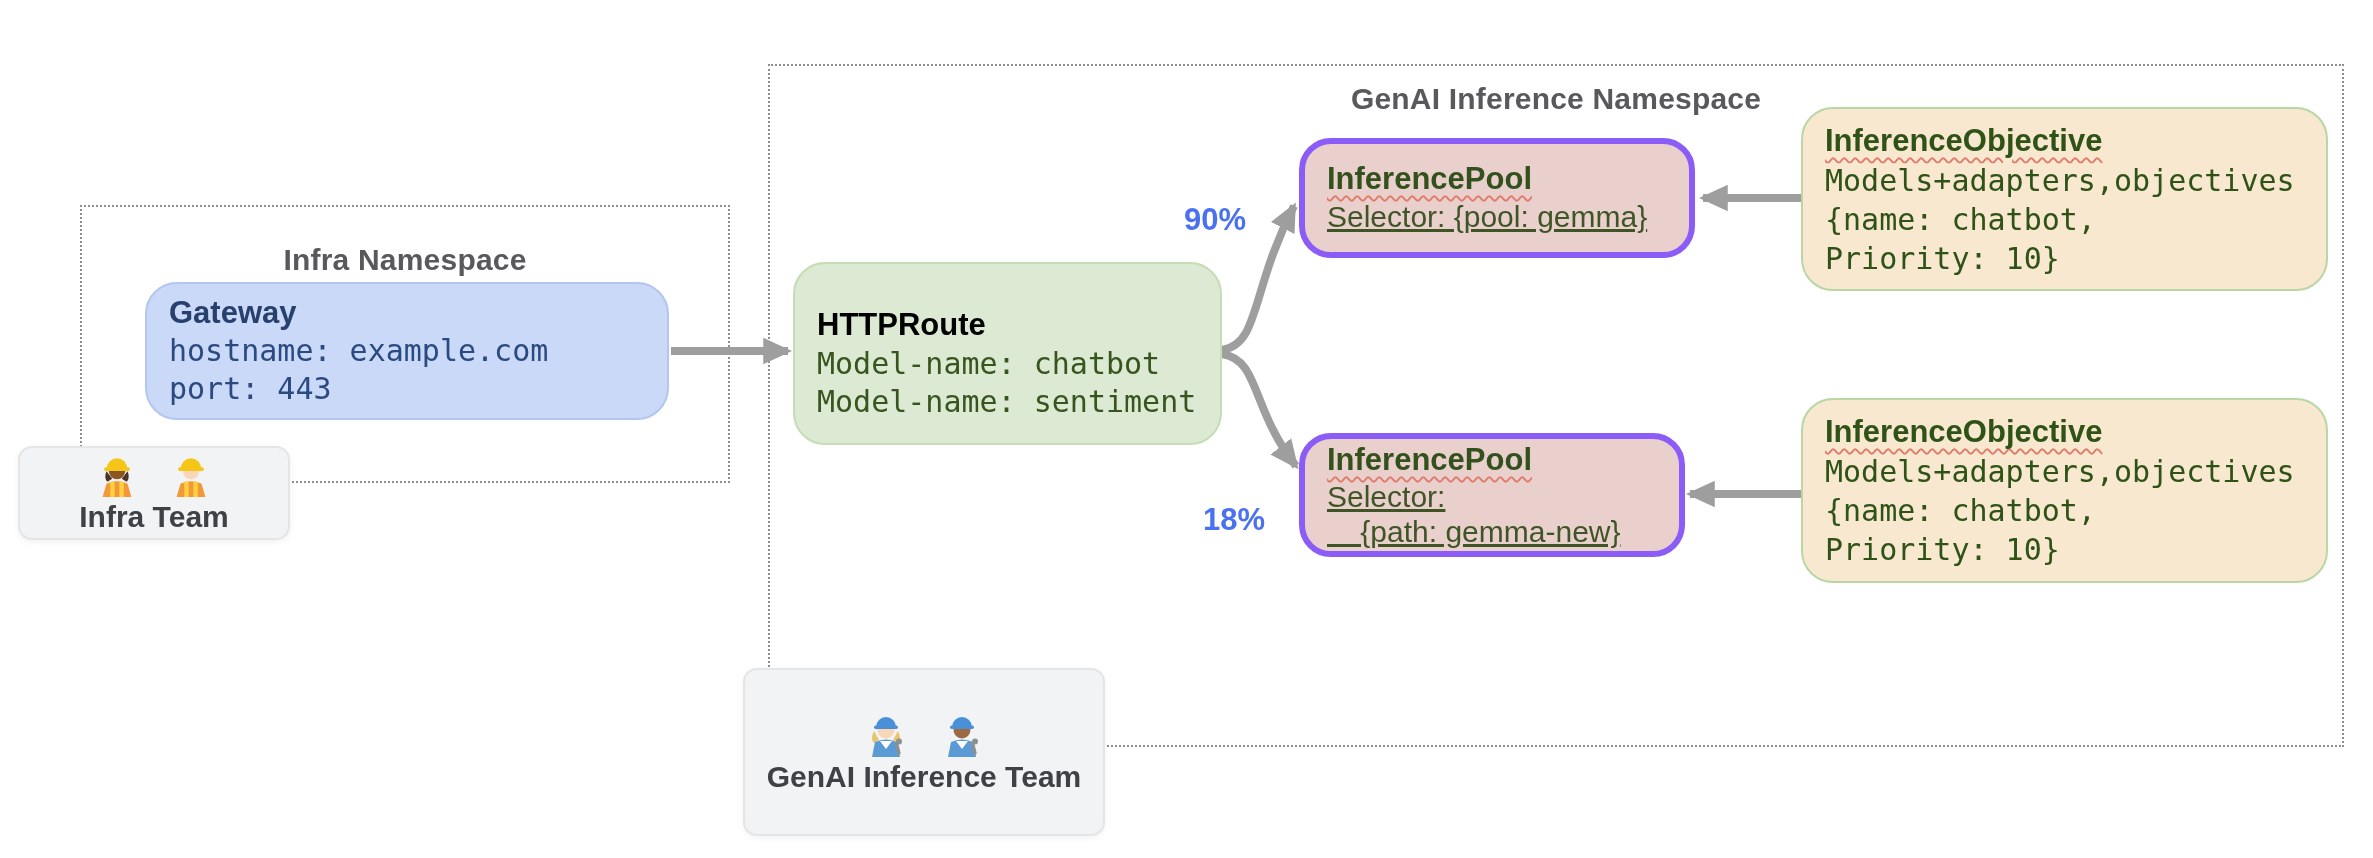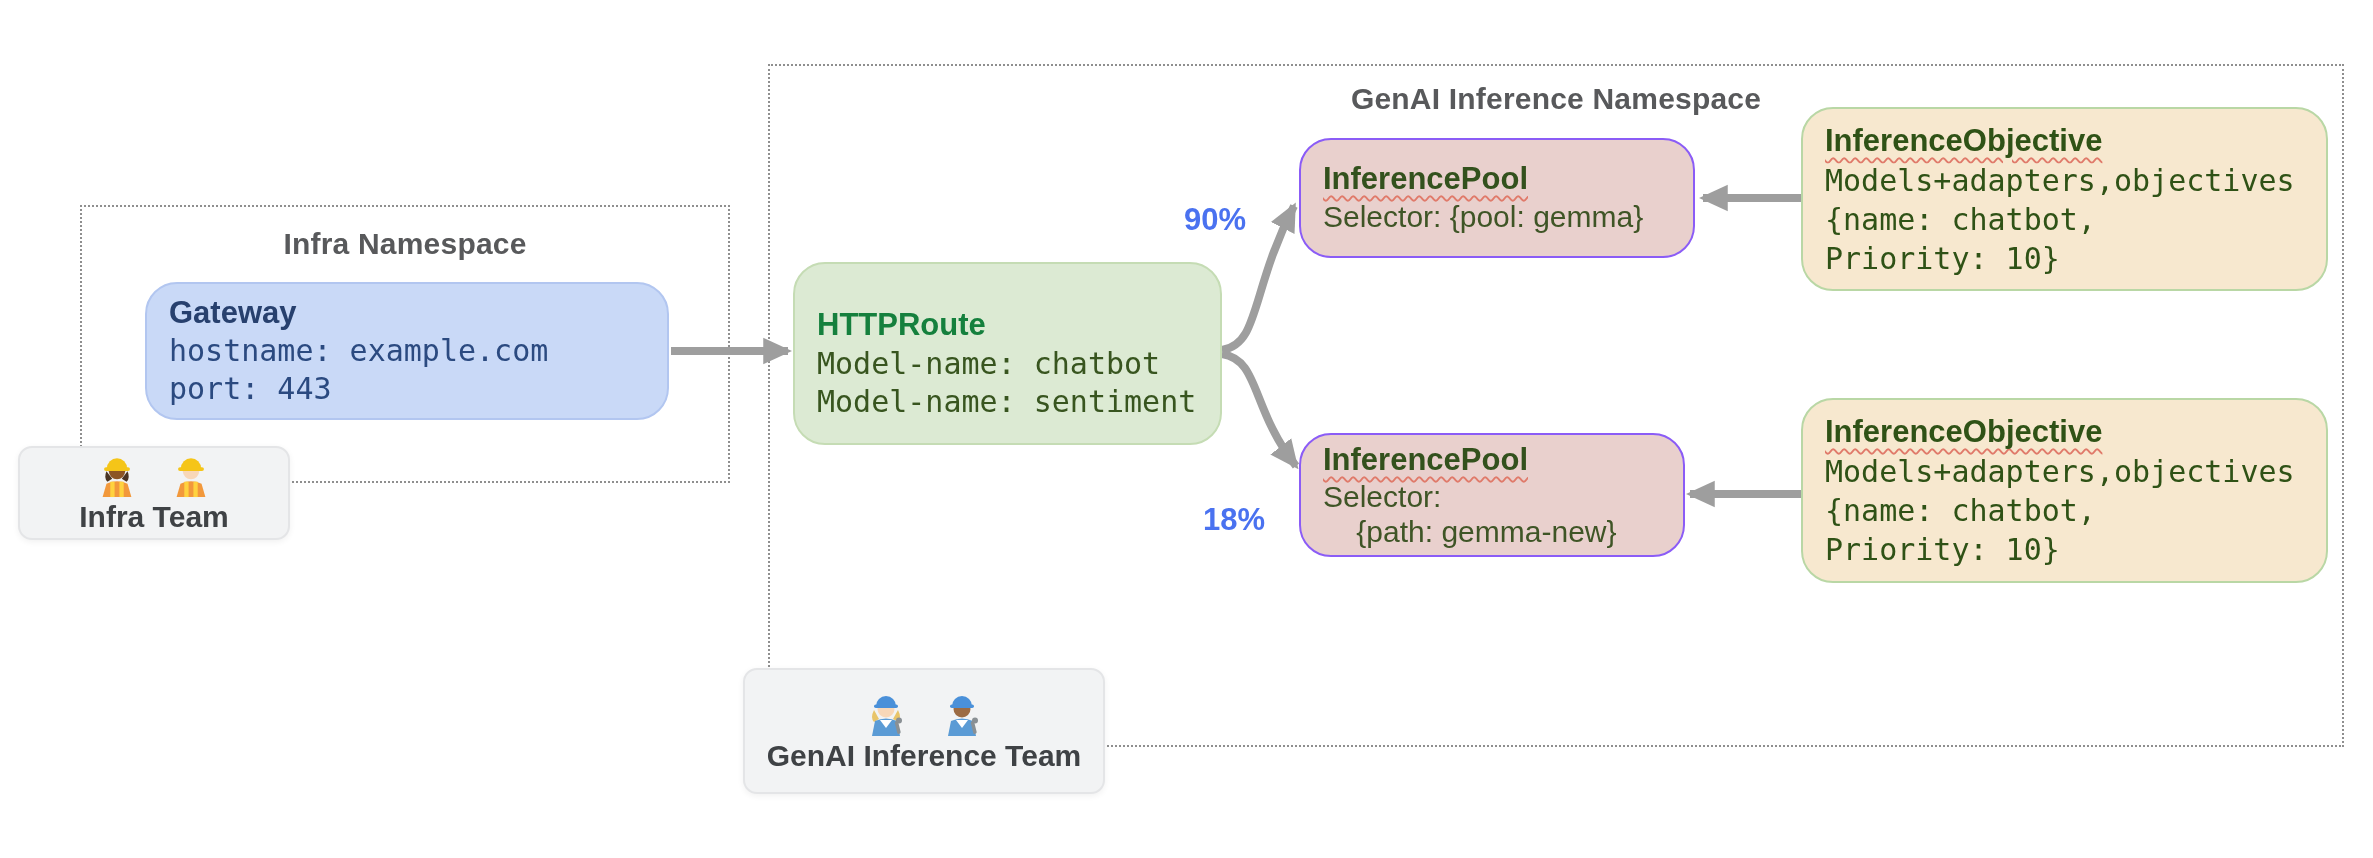--- a/index.html
+++ b/index.html
@@ -5,43 +5,43 @@
   html, body { margin: 0; padding: 0; background: #ffffff; }
   body { width: 2373px; height: 858px; font-family: "Liberation Sans", sans-serif; }
   .stage { position: relative; width: 2373px; height: 858px; overflow: hidden; background: #ffffff; }
 
   
   .ns { position: absolute; border: 2px dotted #8f8f8f; box-sizing: border-box; }
   .ns-infra  { left: 80px;  top: 205px; width: 650px;  height: 278px; }
   .ns-genai  { left: 768px; top: 64px;  width: 1576px; height: 683px; }
   .ns-title  { position: absolute; left: 0; right: 0; text-align: center;
                font-size: 30px; font-weight: bold; color: #58595b; letter-spacing: 0.2px; }
-  .ns-infra .ns-title { top: 20px; }
+  .ns-infra .ns-title { top: 36px; }
   .ns-genai .ns-title { top: 16px; }
 
   
   svg.arrows { position: absolute; left: 0; top: 0; z-index: 3; }
 
   
   .node { position: absolute; box-sizing: border-box; border-radius: 32px; z-index: 4;
           display: flex; flex-direction: column; justify-content: center; padding: 8px 22px; }
   .node .hd   { font-size: 31px; font-weight: bold; line-height: 40px; }
   .node .line { line-height: 38px; white-space: pre; }
   .mono  { font-family: "DejaVu Sans Mono", "Liberation Mono", monospace; font-size: 30px; }
   .sans30 { font-family: "Liberation Sans", sans-serif; font-size: 30px; }
 
   .gateway   { left: 145px;  top: 282px; width: 524px; height: 138px;
                background: #c9d9f7; border: 2px solid #b2c6f0; color: #2b4a80; }
   .gateway .hd { color: #27406e; line-height: 38px; }
 
   .httproute { left: 793px;  top: 262px; width: 429px; height: 183px;
                background: #dcead3; border: 2px solid #c5dcb4; color: #38551f; }
-  .httproute .hd { color: #15803d; margin-top: 19px; }
+  .httproute .hd { color: #000000; margin-top: 19px; }
 
-  .pool      { background: #e9d0cd; color: #3f5526; border: 2px solid #8b5cf6; }
+  .pool      { background: #e9d0cd; color: #3f5526; border: 6px solid #8b5cf6; text-decoration: underline; }
   .pool-top    { left: 1299px; top: 138px; width: 396px; height: 120px; }
   .pool-bottom { left: 1299px; top: 433px; width: 386px; height: 124px; }
   .pool-bottom .line { line-height: 35px; }
   .pool .hd { color: #33511d; line-height: 38px; }
 
   .objective { background: #f7e8cf; border: 2px solid #b9d7a5; color: #2f5216; }
   .obj-top    { left: 1801px; top: 107px; width: 527px; height: 184px; }
   .obj-bottom { left: 1801px; top: 398px; width: 527px; height: 185px; }
   .objective .line { line-height: 39px; }
 
@@ -55,21 +55,21 @@
             color: #4a72f0; width: 100px; text-align: center; }
   .weight-top    { left: 1165px; top: 202px; }
   .weight-bottom { left: 1184px; top: 502px; }
 
   
   .team { position: absolute; z-index: 6; box-sizing: border-box; border-radius: 14px;
           background: #f2f3f4; border: 2px solid #e4e5e7;
           box-shadow: 0 2px 6px rgba(0,0,0,0.06);
           display: flex; flex-direction: column; align-items: center; justify-content: center; }
   .team-infra { left: 18px;  top: 446px; width: 272px; height: 94px; }
-  .team-genai { left: 743px; top: 668px; width: 362px; height: 126px; }
+  .team-genai { left: 743px; top: 668px; width: 362px; height: 168px; }
   .team .people { display: flex; gap: 28px; align-items: flex-end; }
   .team .team-label { font-size: 30px; font-weight: bold; color: #3f4245; margin-top: 2px; }
 </style>
 </head>
 <body>
 
 <div class="stage">
 
   <div class="ns ns-infra">
     <div class="ns-title">Infra Namespace</div>

